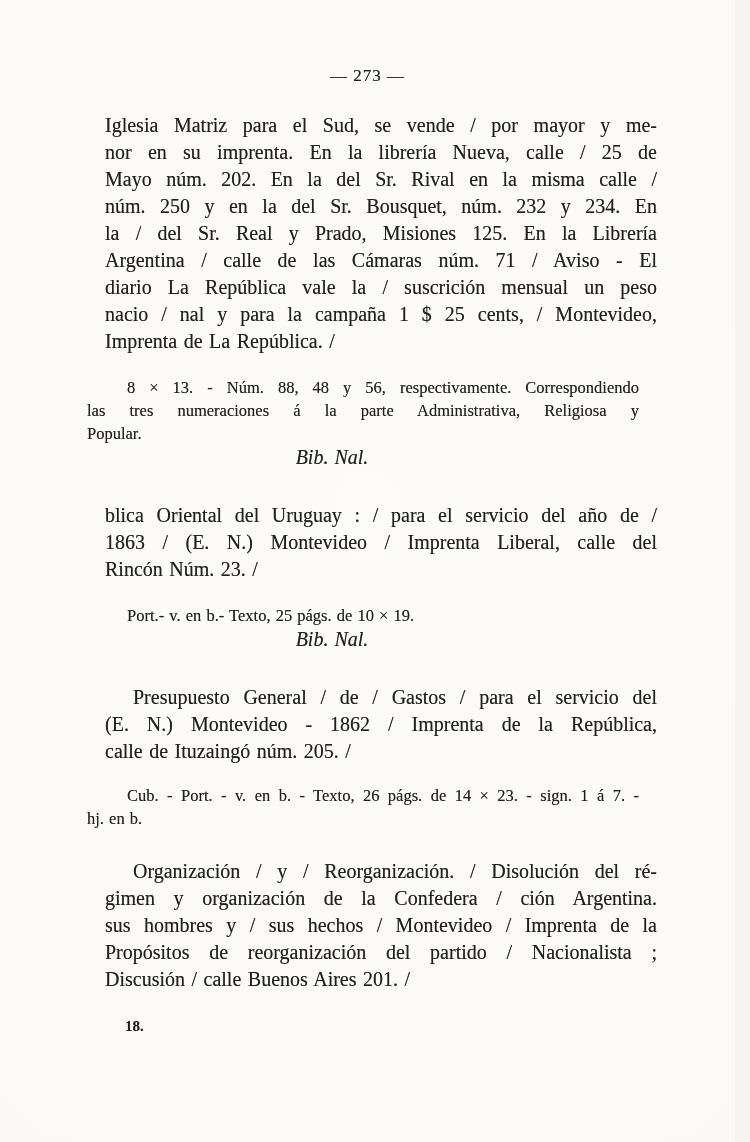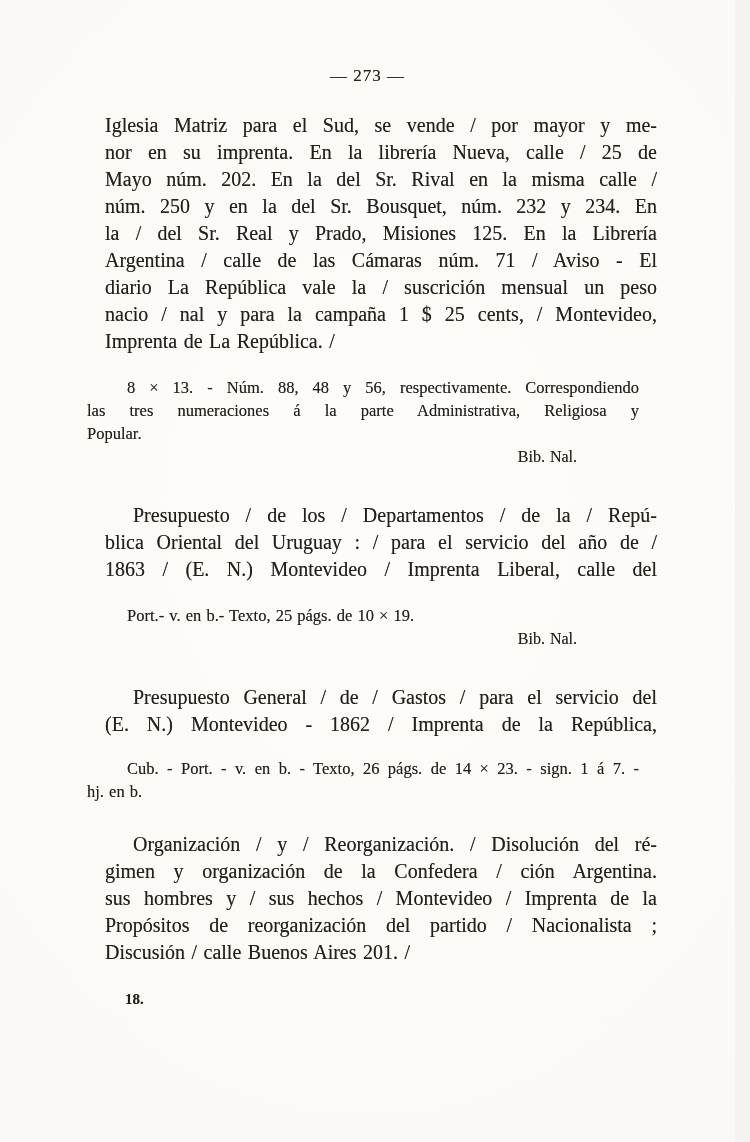--- a/index.html
+++ b/index.html
@@ -35,24 +35,25 @@
   .entry { font-size:20px; line-height:27px; margin-top:34px; word-spacing:1.5px; }
   .entry .line.first.indent { padding-left:28px; }
   .note {
     font-size:16.5px; line-height:23px;
     margin-left:-18px; margin-right:18px;
     margin-top:21px;
     word-spacing:1px;
   }
   .note .line.first { padding-left:40px; }
   .attribution {
-    font-size:16px; line-height:22px;
-    text-align:right;
+    font-size:20px; line-height:22px;
+    text-align:center;
     padding-right:62px;
     margin-top:1px;
+    font-style:italic;
   }
   .signature {
     font-size:15px; line-height:18px;
     font-weight:bold;
     padding-left:20px;
     margin-top:24px;
   }
   
   .b1 { margin-top:26px; }
   .b6 { margin-top:19px; }
@@ -76,31 +77,32 @@
         <div class="line">nacio / nal y para la campaña 1 $ 25 cents, / Montevideo,</div>
         <div class="line last">Imprenta de La República. /</div>
       </div>
       <div class="block ink note b2">
         <div class="line first">8 × 13. - Núm. 88, 48 y 56, respectivamente. Correspondiendo</div>
         <div class="line">las tres numeraciones á la parte Administrativa, Religiosa y</div>
         <div class="line last">Popular.</div>
         <div class="attribution ink">Bib. Nal.</div>
       </div>
       <div class="block ink entry b3">
-        <div class="line first indent">Presupuesto / de los / Departamentos / de la / Repú-</div>
         <div class="line">blica Oriental del Uruguay : / para el servicio del año de /</div>
         <div class="line">1863 / (E. N.) Montevideo / Imprenta Liberal, calle del</div>
+        <div class="line last">Rincón Núm. 23. /</div>
       </div>
       <div class="block ink note b4">
         <div class="line first last">Port.- v. en b.- Texto, 25 págs. de 10 × 19.</div>
         <div class="attribution ink">Bib. Nal.</div>
       </div>
       <div class="block ink entry b5">
         <div class="line first indent">Presupuesto General / de / Gastos / para el servicio del</div>
         <div class="line">(E. N.) Montevideo - 1862 / Imprenta de la República,</div>
+        <div class="line last">calle de Ituzaingó núm. 205. /</div>
       </div>
       <div class="block ink note b6">
         <div class="line first">Cub. - Port. - v. en b. - Texto, 26 págs. de 14 × 23. - sign. 1 á 7. -</div>
         <div class="line last">hj. en b.</div>
       </div>
       <div class="block ink entry b7">
         <div class="line first indent">Organización / y / Reorganización. / Disolución del ré-</div>
         <div class="line">gimen y organización de la Confedera / ción Argentina.</div>
         <div class="line">sus hombres y / sus hechos / Montevideo / Imprenta de la</div>
         <div class="line">Propósitos de reorganización del partido / Nacionalista ;</div>

